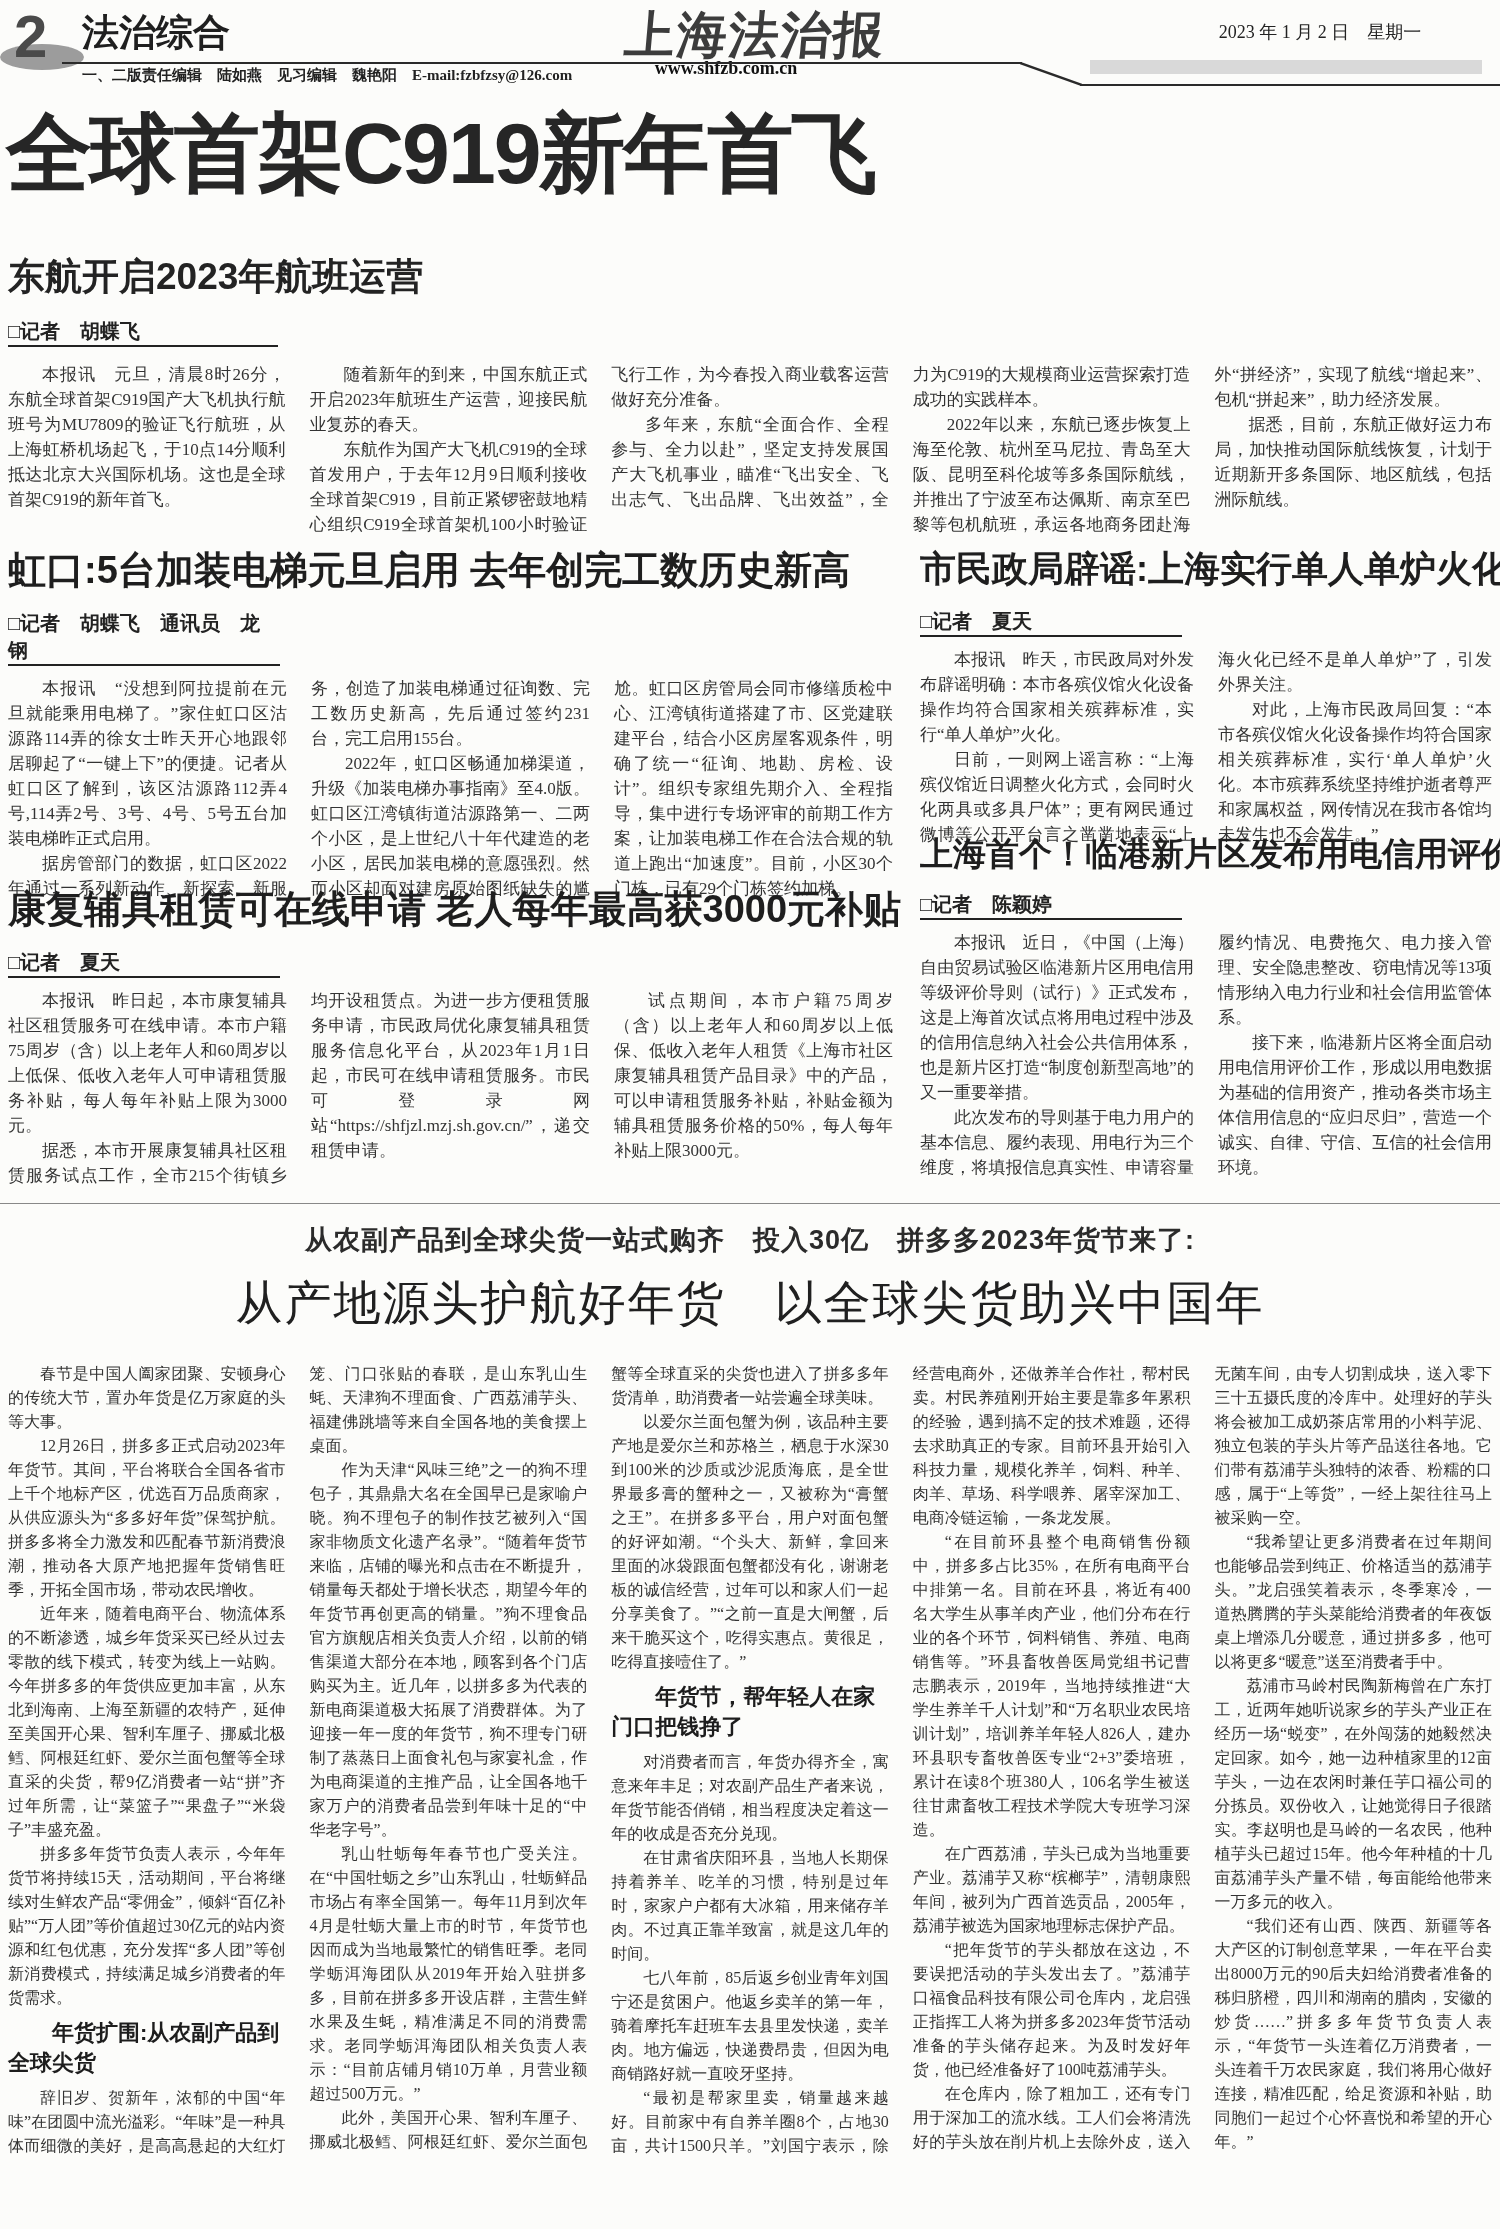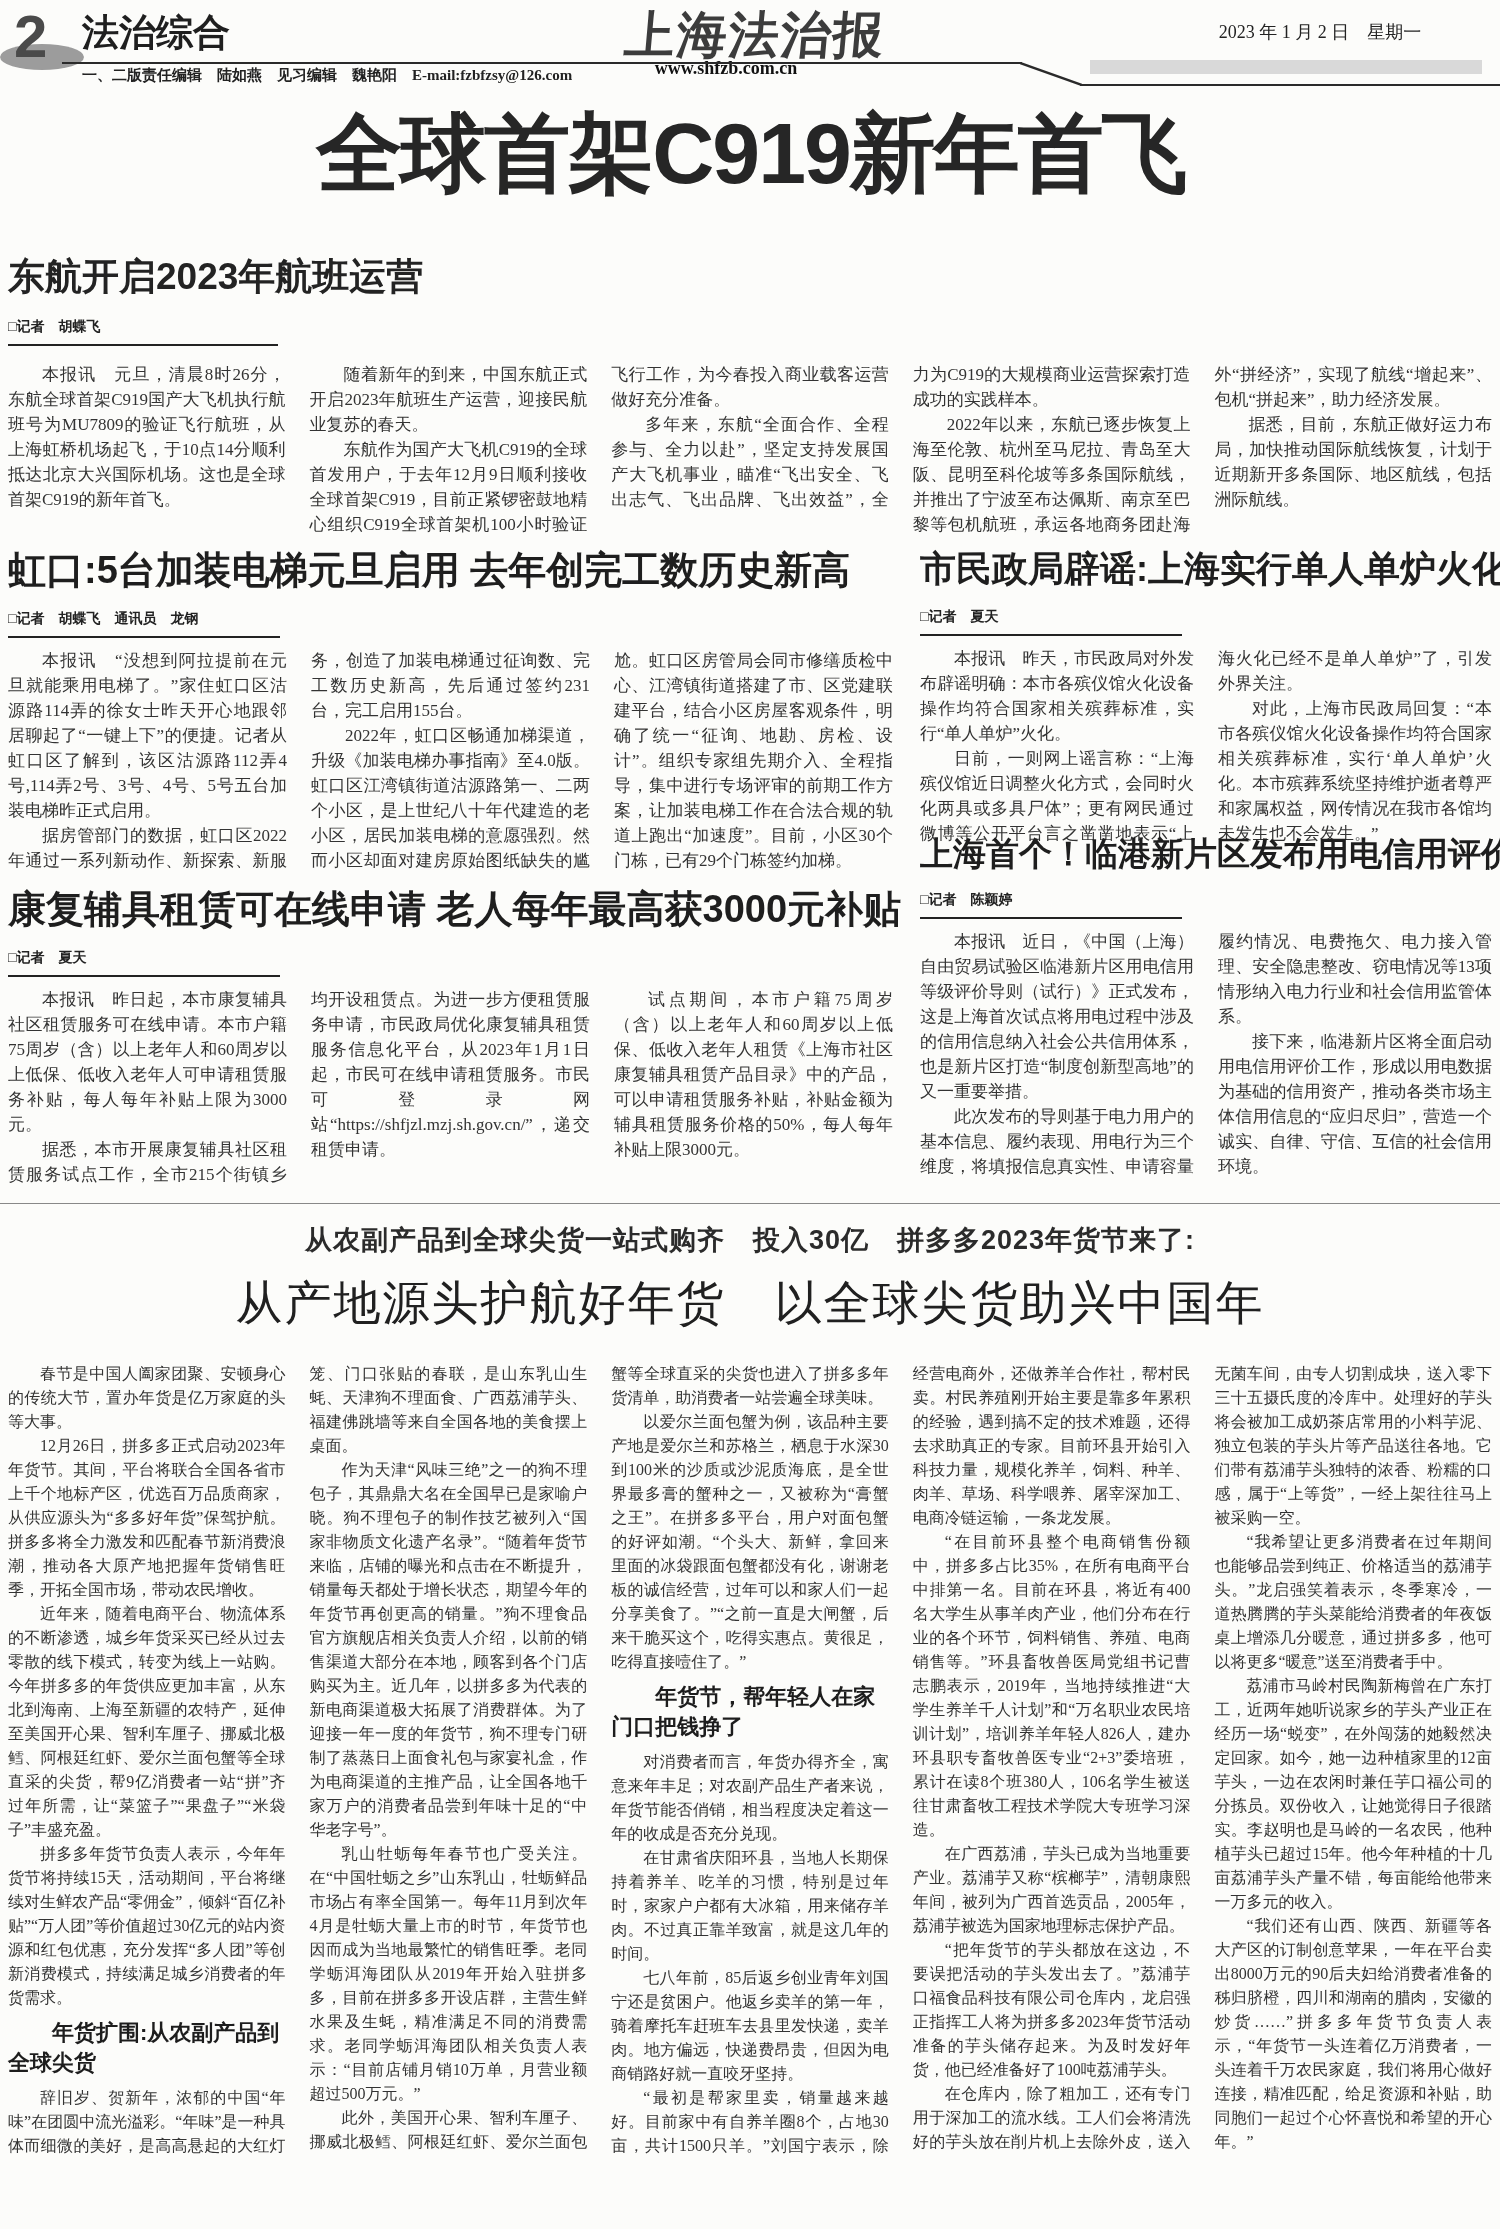--- a/index.html
+++ b/index.html
@@ -15,25 +15,25 @@
   #masthead{left:565px;top:2px;width:380px;text-align:center;font-weight:900;font-size:50px;
             color:#3c3c3c;transform:skewX(-5deg);letter-spacing:2px;}
   #website{left:536px;top:58px;width:380px;text-align:center;font-weight:bold;font-size:18px;color:#111;}
   #header-date{left:1150px;top:20px;width:340px;text-align:center;font-size:18px;color:#222;}
   #rule-left{left:62px;top:62px;width:960px;height:0;border-top:2px solid #2a2a2a;}
   #rule-diag{left:1020px;top:62px;width:62px;height:24px;}
   #rule-right{left:1080px;top:84px;width:420px;height:0;border-top:2px solid #2a2a2a;}
   #gray-bar{left:1090px;top:60px;width:392px;height:14px;background:#d9d9d9;}
   
   .headline-xl{left:6px;top:96px;width:1490px;font-family:"Liberation Sans",sans-serif;
-               font-weight:900;font-size:86px;letter-spacing:-2px;color:#262626;white-space:nowrap;text-align:center;}
+               font-weight:900;font-size:86px;letter-spacing:-2px;color:#262626;white-space:nowrap;}
   .subheadline{left:8px;top:252px;font-family:"Liberation Sans",sans-serif;font-weight:700;
                font-size:37px;color:#232323;}
-  .byline{font-family:"Liberation Sans",sans-serif;font-size:14px;font-weight:700;color:#222;
-          padding-bottom:8px;border-bottom:2px solid #222;margin-bottom:10px;}
+  .byline{font-family:"Liberation Sans",sans-serif;font-size:20px;font-weight:700;color:#222;
+          border-bottom:2px solid #222;margin-bottom:10px;}
   .art-headline{font-family:"Liberation Sans",sans-serif;font-weight:900;color:#1e1e1e;
                 margin:0 0 14px 0;white-space:nowrap;}
   .body-text p{margin:0;text-indent:2em;text-align:justify;font-size:17px;line-height:25px;color:#333;}
   .cols-5{column-count:5;column-gap:24px;}
   .cols-3{column-count:3;column-gap:24px;}
   .cols-2{column-count:2;column-gap:24px;}
   #c919-byline{left:8px;top:318px;width:270px;}
   #c919-body{left:8px;top:362px;width:1484px;height:178px;}
   #art-elevator{left:8px;top:545px;width:885px;}
   #art-elevator .art-headline{font-size:38px;}

